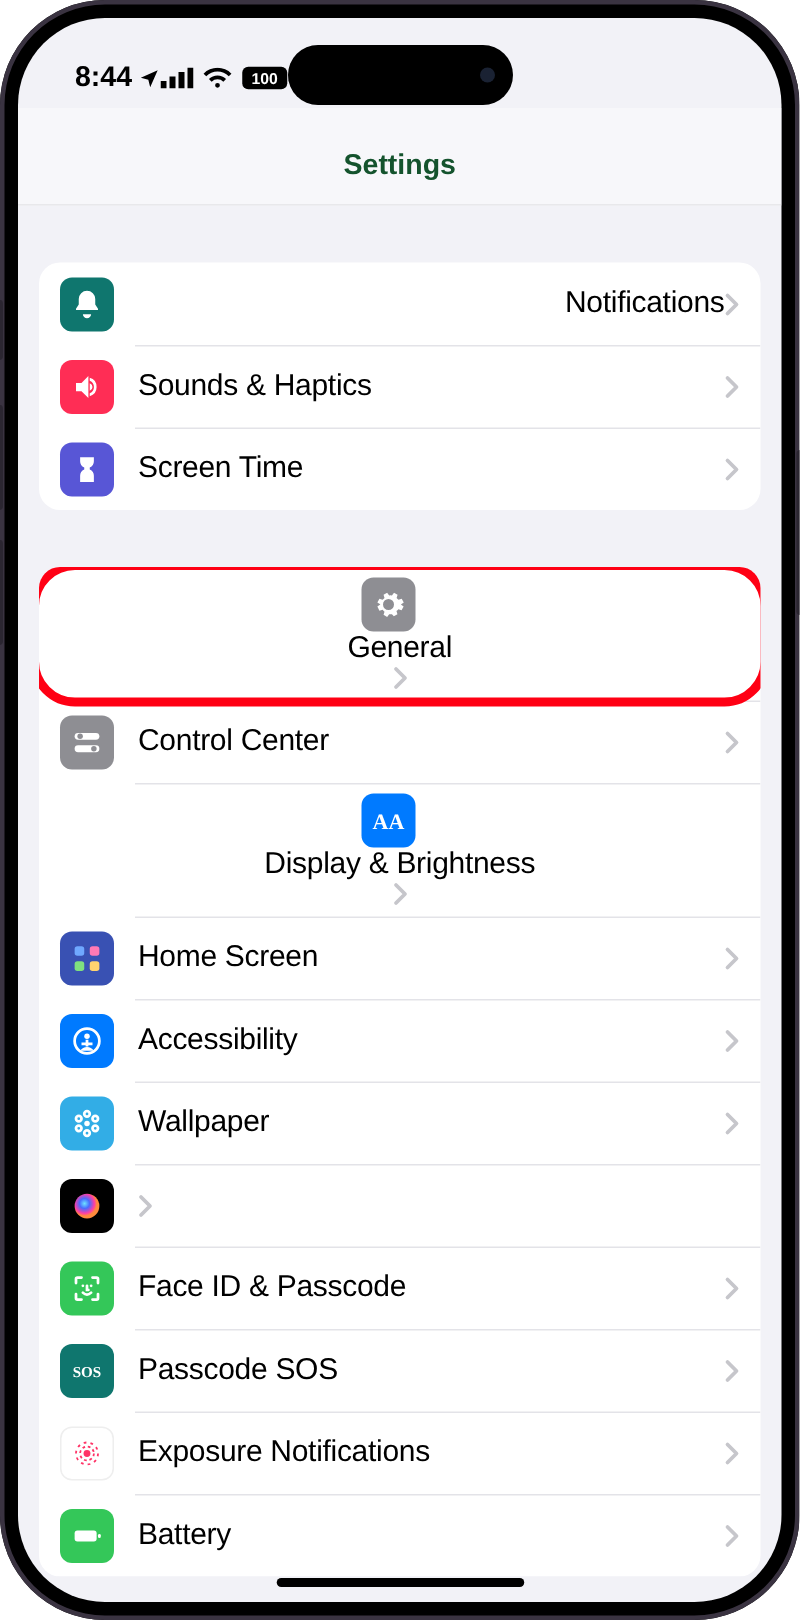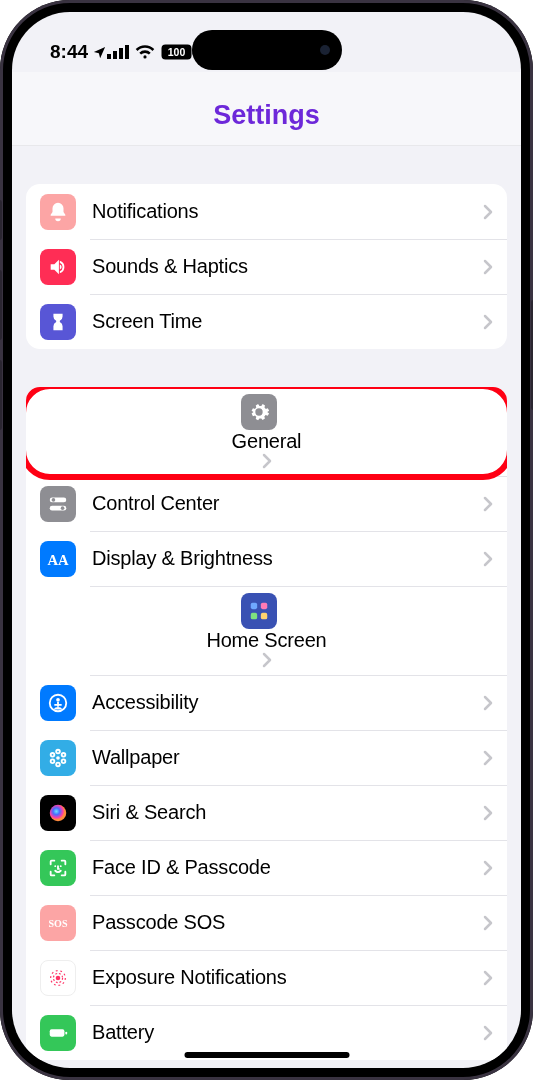--- a/index.html
+++ b/index.html
@@ -68,23 +68,23 @@
     font-size: 19px;
     color: #000;
   }
   .status-left { display:flex; align-items:center; gap:4px; }
   .status-right { display: flex; align-items: center; gap: 6px; }
   .status-right svg { display:block; }
 
   .navbar {
     text-align: center;
     font-weight: 700;
-    font-size: 27px;
+    font-size: 19px;
     padding: 28px 0 14px;
-    color:#6d28d9;
+    color:#14532d;
     background:#f7f7fa;
     border-bottom:1px solid rgba(0,0,0,0.06);
   }
 
   .content {
     padding: 0 14px;
     overflow: hidden;
   }
   .group {
     background: #fff;
@@ -142,21 +142,21 @@
     left: 50%;
     transform: translateX(-50%);
     width: 165px;
     height: 6px;
     background: #000;
     border-radius: 4px;
     z-index:5;
   }
 
   
-  .bg-red    { background:#fca5a5; }
+  .bg-red    { background:#0f766e; }
   .bg-pink   { background:#ff2d55; }
   .bg-indigo { background:#5856d6; }
   .bg-gray   { background:#8e8e93; }
   .bg-blue   { background:#007aff; }
   .bg-cyan   { background:#32ade6; }
   .bg-green  { background:#34c759; }
   .bg-white  { background:#fff; border:1px solid #eee; }
   .bg-black  { background:#000; }
   .bg-home   { background:#3951b3; }
 </style>
@@ -196,21 +196,21 @@
         </svg>
       </div>
     </div>
 
     <div class="navbar">
       <span>Settings</span>
     </div>
 
     <div class="content" id="content">
         <div class="group first">
-          <div class="row" style="position: relative;">
+          <div class="row" style="position: relative; text-align: right;">
       <div class="icon bg-red">
               <svg viewBox="0 0 24 24" fill="#fff">
                 <path d="M12 2a6 6 0 00-6 6v4l-2 3v1h16v-1l-2-3V8a6 6 0 00-6-6zm0 20a3 3 0 003-3H9a3 3 0 003 3z"></path>
               </svg>
             </div>
       <div class="label">Notifications</div>
       <div class="chev">
               <svg viewBox="0 0 10 16" fill="none" stroke="currentColor" stroke-width="2.5" stroke-linecap="round" stroke-linejoin="round">
                 <path d="M2 2l6 6-6 6"></path>
               </svg>
@@ -267,34 +267,34 @@
                 <circle cx="17" cy="16.5" r="2" fill="#8e8e93"></circle>
               </svg>
             </div>
       <div class="label">Control Center</div>
       <div class="chev">
               <svg viewBox="0 0 10 16" fill="none" stroke="currentColor" stroke-width="2.5" stroke-linecap="round" stroke-linejoin="round">
                 <path d="M2 2l6 6-6 6"></path>
               </svg>
             </div>
     </div>
-          <div class="row" style="position: relative;">
+          <div class="row" style="position: relative; flex-direction: column;">
       <div class="icon bg-blue">
               <svg viewBox="0 0 24 24">
                 <text x="12" y="18" font-size="16" font-weight="700" fill="#fff" text-anchor="middle" font-family="-apple-system">AA</text>
               </svg>
             </div>
       <div class="label">Display &amp; Brightness</div>
       <div class="chev">
               <svg viewBox="0 0 10 16" fill="none" stroke="currentColor" stroke-width="2.5" stroke-linecap="round" stroke-linejoin="round">
                 <path d="M2 2l6 6-6 6"></path>
               </svg>
             </div>
     </div>
-          <div class="row" style="position: relative; flex-direction: column;">
+          <div class="row" style="position: relative;">
       <div class="icon bg-home">
               <svg viewBox="0 0 24 24" fill="#fff">
                 <rect x="3" y="3" width="7" height="7" rx="2" fill="#6fa8ff"></rect>
                 <rect x="14" y="3" width="7" height="7" rx="2" fill="#ff7ab5"></rect>
                 <rect x="3" y="14" width="7" height="7" rx="2" fill="#7fe07f"></rect>
                 <rect x="14" y="14" width="7" height="7" rx="2" fill="#ffd36f"></rect>
               </svg>
             </div>
       <div class="label">Home Screen</div>
       <div class="chev">
@@ -349,21 +349,20 @@
                   <radialGradient id="sg" cx="40%" cy="40%">
                     <stop offset="0%" stop-color="#6ee3ff"></stop>
                     <stop offset="40%" stop-color="#4a6cff"></stop>
                     <stop offset="80%" stop-color="#ff3ea5"></stop>
                     <stop offset="100%" stop-color="#ff8a3d"></stop>
                   </radialGradient>
                 </defs>
                 <circle cx="12" cy="12" r="9" fill="url(#sg)"></circle>
               </svg>
             </div>
-      <div class="label">Siri &amp; Search</div>
       <div class="chev">
               <svg viewBox="0 0 10 16" fill="none" stroke="currentColor" stroke-width="2.5" stroke-linecap="round" stroke-linejoin="round">
                 <path d="M2 2l6 6-6 6"></path>
               </svg>
             </div>
     </div>
           <div class="row" style="position: relative;">
       <div class="icon bg-green">
               <svg viewBox="0 0 24 24" fill="none" stroke="#fff" stroke-width="2" stroke-linecap="round">
                 <path d="M4 8V5a1 1 0 011-1h3M20 8V5a1 1 0 00-1-1h-3M4 16v3a1 1 0 001 1h3M20 16v3a1 1 0 01-1 1h-3"></path>

